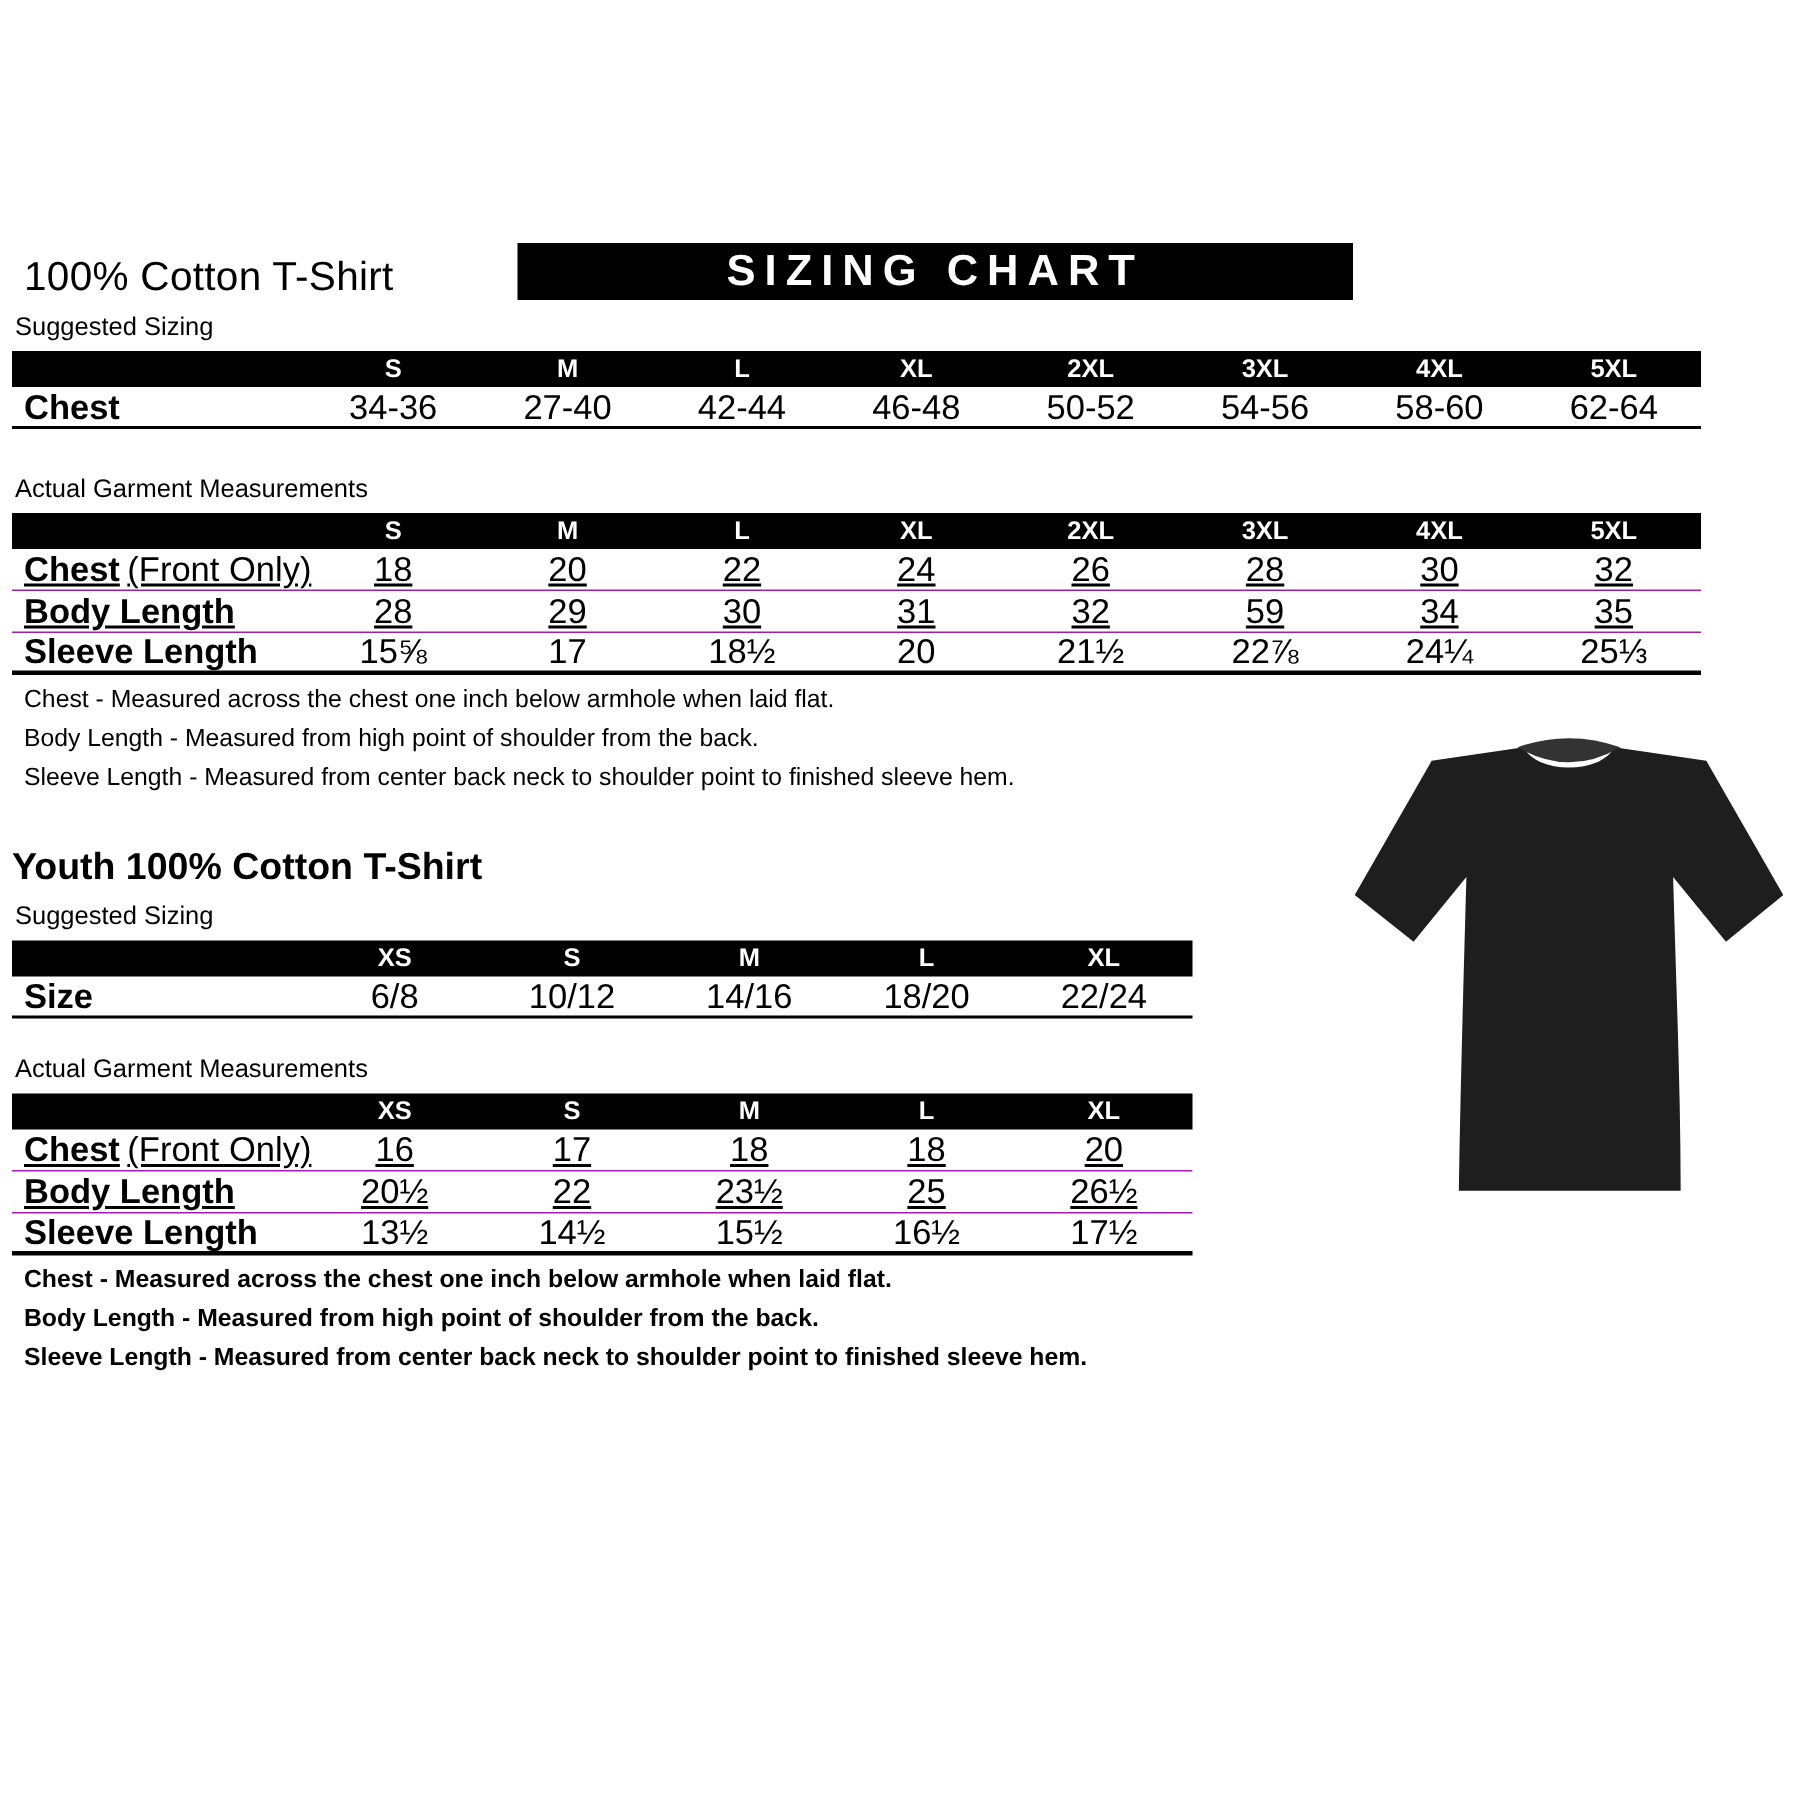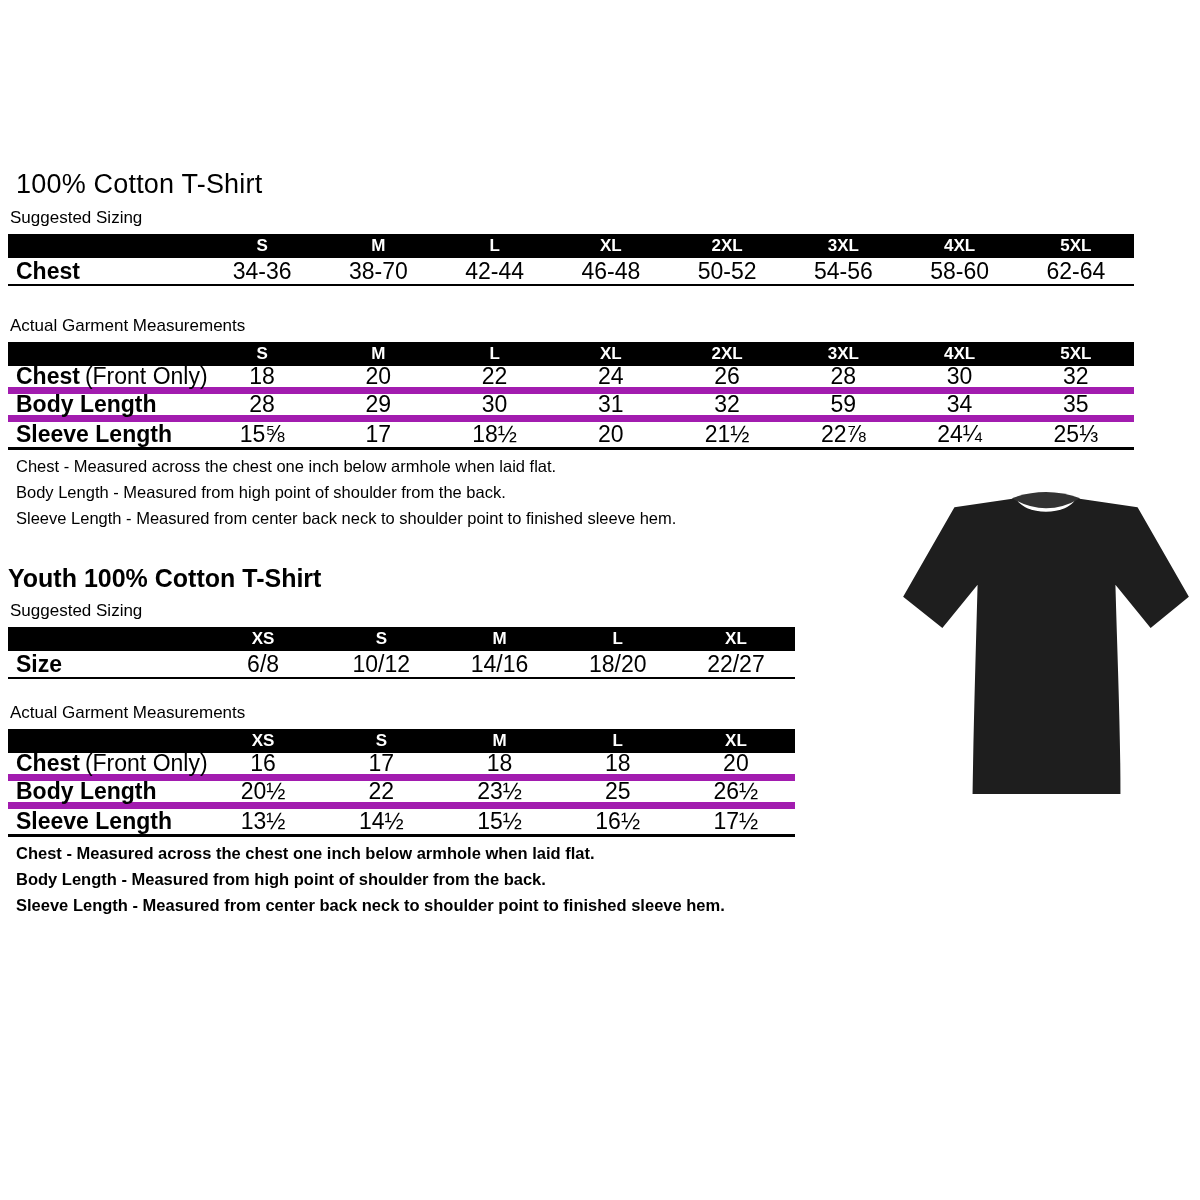--- a/index.html
+++ b/index.html
@@ -19,59 +19,60 @@
 
   .tbl { width:100%; }
   .tbl.youth { width:787px; }
   .hrow { display:flex; background:#000; color:#fff; font-weight:bold; font-size:17px;
           height:24px; align-items:center; }
   .drow { display:flex; font-size:23px; height:28px; align-items:center; }
   .lab { width:196px; padding-left:8px; font-weight:bold; white-space:nowrap; }
   .labsuffix { font-weight:400; margin-left:5px; }
   .c { flex:1; text-align:center; }
   .bline2 { border-bottom:2px solid #000; }
-  .bline1 { border-bottom:7px solid #a21caf; }
+  .bline1 { border-bottom:1px solid #a21caf;text-decoration:underline; }
   .bline3 { border-bottom:3px solid #000; }
 
   .notes { margin-top:4px; }
   .note { margin:7px 0; padding-left:8px; font-size:16.5px; }
   .notes.heavy .note { font-weight:600; }
 
   .youth-title { font-size:25px; font-weight:bold; margin:36px 0 4px 0; }
 
   .tshirt-wrap { position:absolute; left:900px; top:476px; width:292px; height:336px; }
 </style>
 </head>
 <body>
 
 <div class="canvas">
   <div class="content">
 
     <div class="top-row">
       <div class="title">100% Cotton T-Shirt</div>
+      <div class="banner">SIZING CHART</div>
     </div>
 
     <div class="sec-label">Suggested Sizing</div>
 
     <div class="tbl">
       <div class="hrow">
         <div class="lab"></div>
         <div class="c">S</div>
         <div class="c">M</div>
         <div class="c">L</div>
         <div class="c">XL</div>
         <div class="c">2XL</div>
         <div class="c">3XL</div>
         <div class="c">4XL</div>
         <div class="c">5XL</div>
       </div>
       <div class="drow bline2">
         <div class="lab">Chest</div>
         <div class="c">34-36</div>
-        <div class="c">38-70</div>
+        <div class="c">27-40</div>
         <div class="c">42-44</div>
         <div class="c">46-48</div>
         <div class="c">50-52</div>
         <div class="c">54-56</div>
         <div class="c">58-60</div>
         <div class="c">62-64</div>
       </div>
     </div>
 
     <div class="sec-label gap">Actual Garment Measurements</div>
@@ -143,21 +144,21 @@
         <div class="c">M</div>
         <div class="c">L</div>
         <div class="c">XL</div>
       </div>
       <div class="drow bline2">
         <div class="lab">Size</div>
         <div class="c">6/8</div>
         <div class="c">10/12</div>
         <div class="c">14/16</div>
         <div class="c">18/20</div>
-        <div class="c">22/27</div>
+        <div class="c">22/24</div>
       </div>
     </div>
 
     <div class="sec-label gap2">Actual Garment Measurements</div>
 
     <div class="tbl youth">
       <div class="hrow">
         <div class="lab"></div>
         <div class="c">XS</div>
         <div class="c">S</div>

